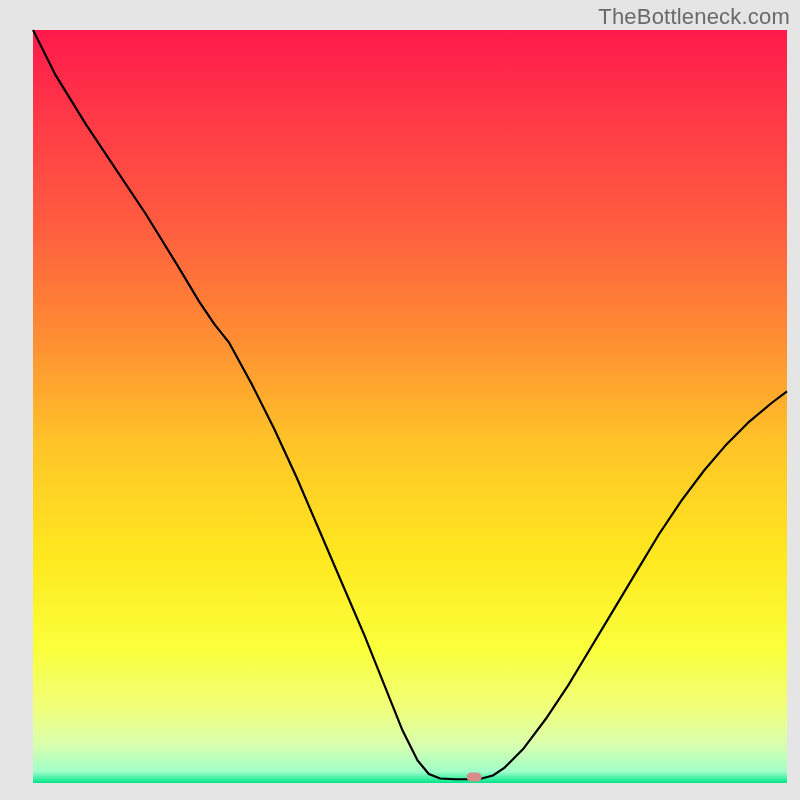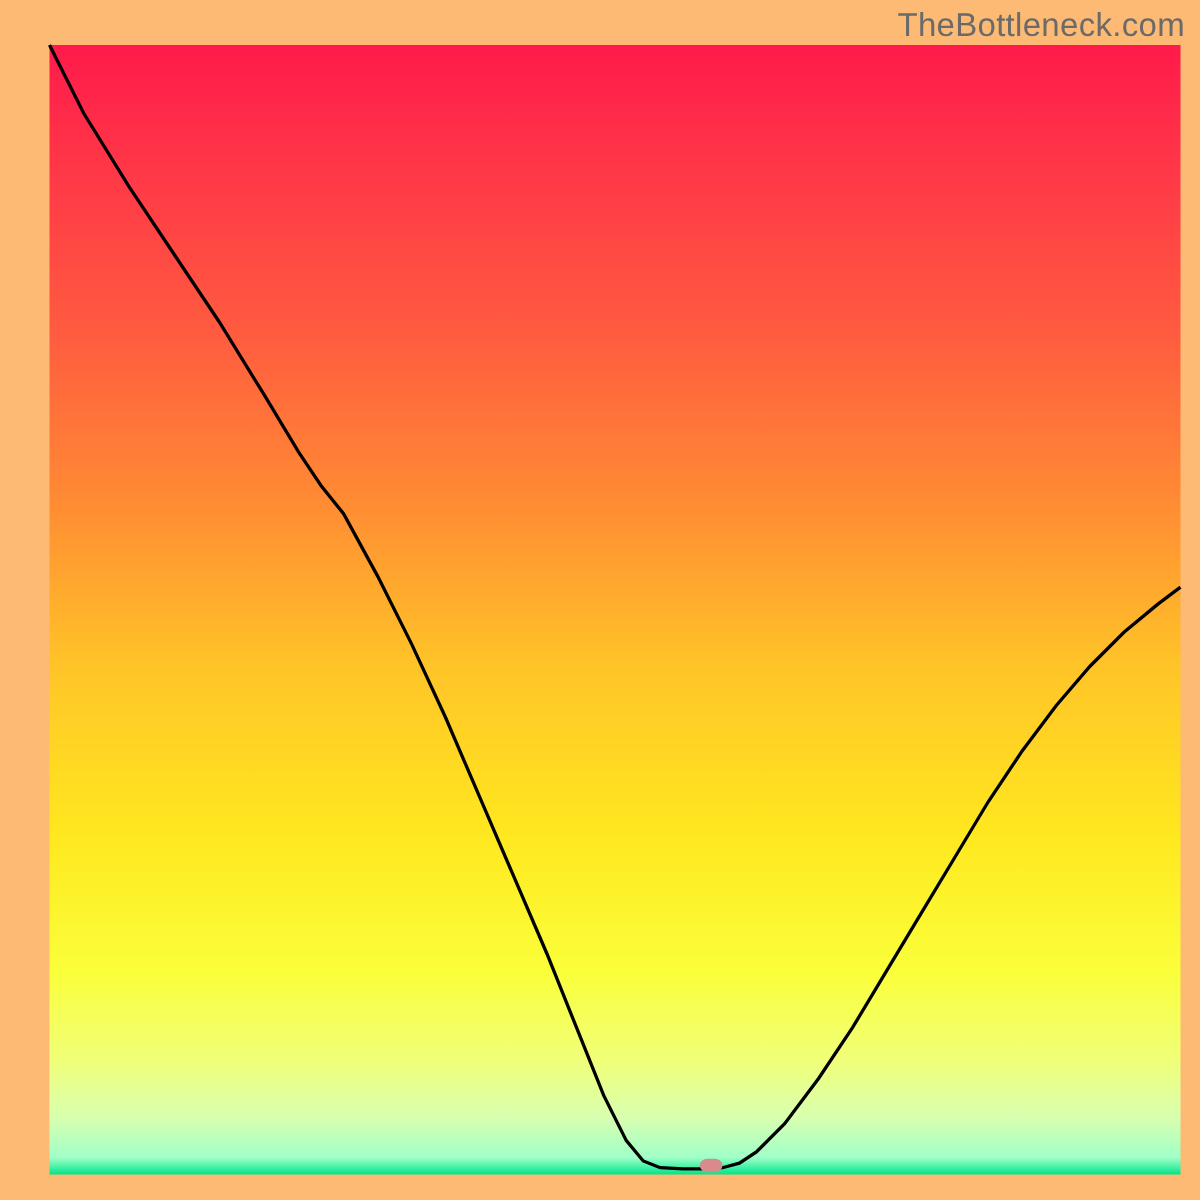--- a/index.html
+++ b/index.html
@@ -5,21 +5,21 @@
   body {
     margin: 0;
     padding: 0;
     background: #fff;
     font-family: Arial, Helvetica, sans-serif;
   }
   .chart-container {
     width: 800px;
     height: 800px;
     position: relative;
-    background: #fdba74;
+    background: #e5e5e5;
   }
   .watermark {
     position: absolute;
     top: 4px;
     right: 10px;
     font-size: 22px;
     color: #6a6a6a;
     font-family: Arial, sans-serif;
     letter-spacing: 0.2px;
     z-index: 10;

